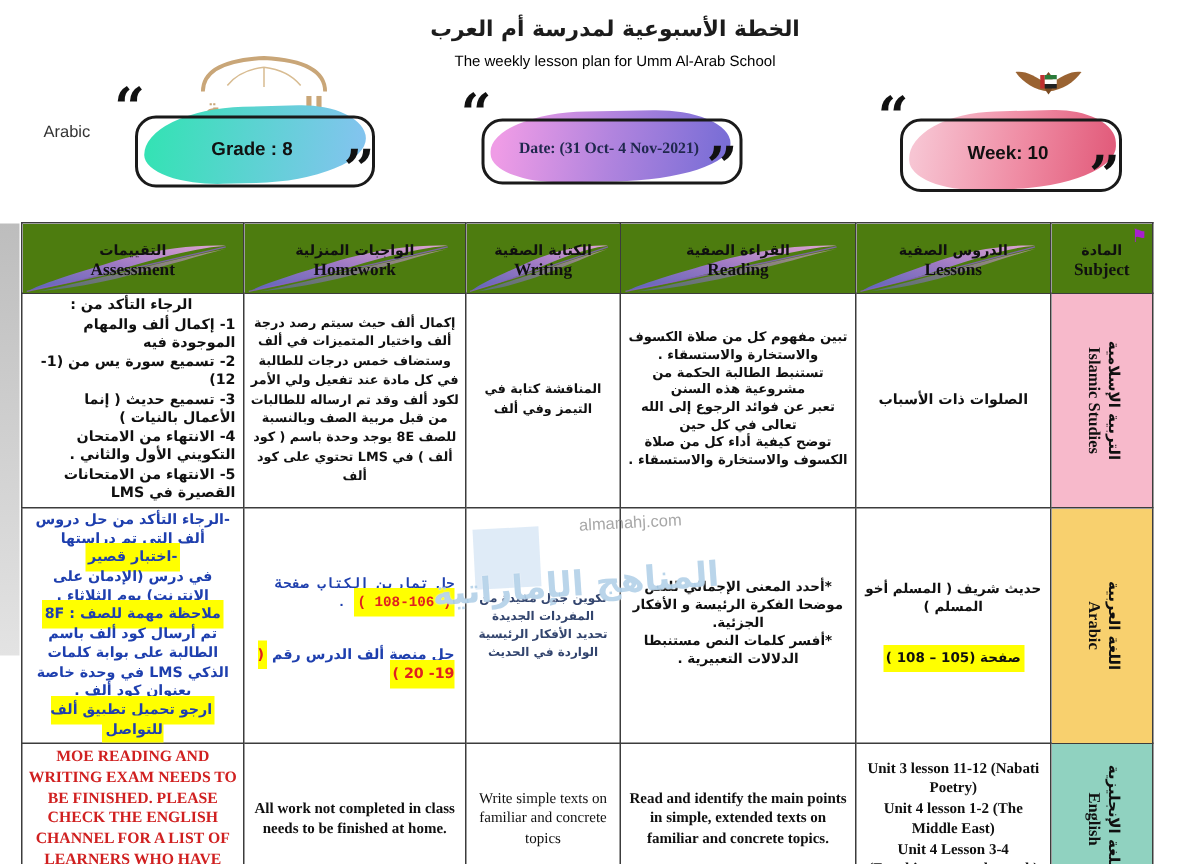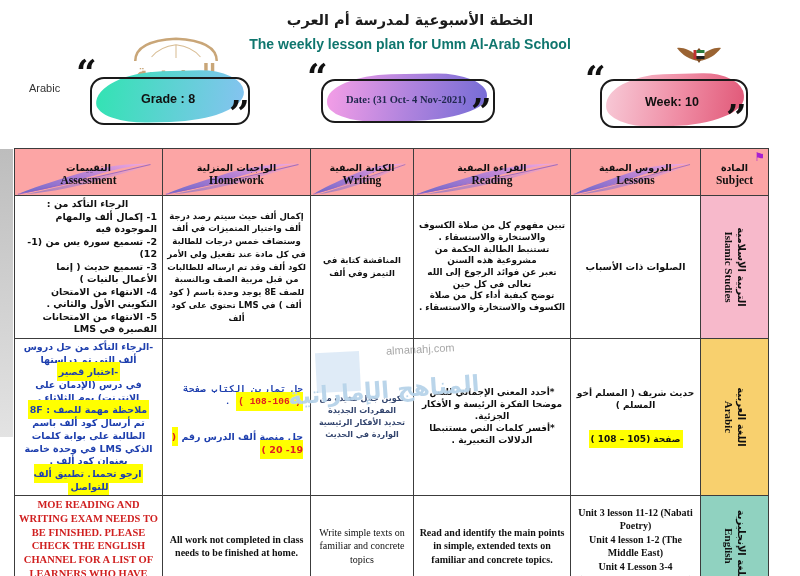--- a/index.html
+++ b/index.html
@@ -3,21 +3,21 @@
 <meta charset="utf-8">
 <style>
   html,body{margin:0;padding:0;background:#fff;}
   #page{position:relative;width:800px;height:576px;background:#fff;overflow:hidden;
         font-family:"DejaVu Sans",sans-serif;color:#111;}
   .abs{position:absolute;}
 
   
   .title-wrap{left:60px;top:12px;width:700px;text-align:center;}
   .title-ar{font-size:14.5px;font-weight:bold;color:#1c1c1c;}
-  .title-en{font-size:14px;font-weight:bold;color:#0f766e;margin-top:8px;
+  .title-en{font-size:10px;font-weight:normal;color:#000000;margin-top:8px;
             font-family:"Liberation Sans",sans-serif;}
   .chapter{left:29px;top:82px;font-size:11px;color:#333;font-family:"Liberation Sans",sans-serif;}
 
   
   .logo{left:121px;top:30px;width:110px;height:54px;}
   .uae{left:676px;top:42px;width:46px;height:26px;}
 
   
   .badge-frame{border:2px solid #1a1a1a;border-radius:14px;background:transparent;z-index:3;}
   .badge-fill{z-index:2;}
@@ -55,21 +55,21 @@
              text-shadow:0 0 1px #fff;z-index:9;}
   .wm-site{left:386px;top:343px;font-size:11px;color:rgba(120,120,120,0.65);
            transform:rotate(-3deg);z-index:9;font-family:"Liberation Sans",sans-serif;}
   .wm-box{left:316px;top:352px;width:44px;height:40px;background:rgba(150,190,230,0.30);
           transform:rotate(-3deg);z-index:8;}
 
   
   table.plan{position:absolute;left:14px;top:148px;width:754px;border-collapse:collapse;
              table-layout:fixed;}
   table.plan td{border:1px solid #3c3c3c;vertical-align:middle;padding:2px 3px;overflow:hidden;}
-  td.hdr{position:relative;height:42px;background:#fca5a5;padding:0;margin-top:20px;}
+  td.hdr{position:relative;height:42px;background:#4d7c0f;padding:0;margin-top:20px;}
   .hdr-inner{position:relative;z-index:2;text-align:center;padding-top:3px;}
   .hdr-ar{display:block;font-size:9.5px;font-weight:bold;color:#101010;}
   .hdr-en{display:block;font-size:11.5px;font-weight:bold;color:#101010;
           font-family:"Liberation Serif",serif;margin-top:1px;}
   svg.feather{position:absolute;left:1px;bottom:0;width:94%;height:32px;z-index:1;}
   .flag-icon{position:absolute;top:1px;right:3px;font-size:12px;color:#a81fd0;z-index:3;}
   .flag-icon::before{content:"\2691";}
 
   .cell-c{text-align:center;}
   .rtl{direction:rtl;}

